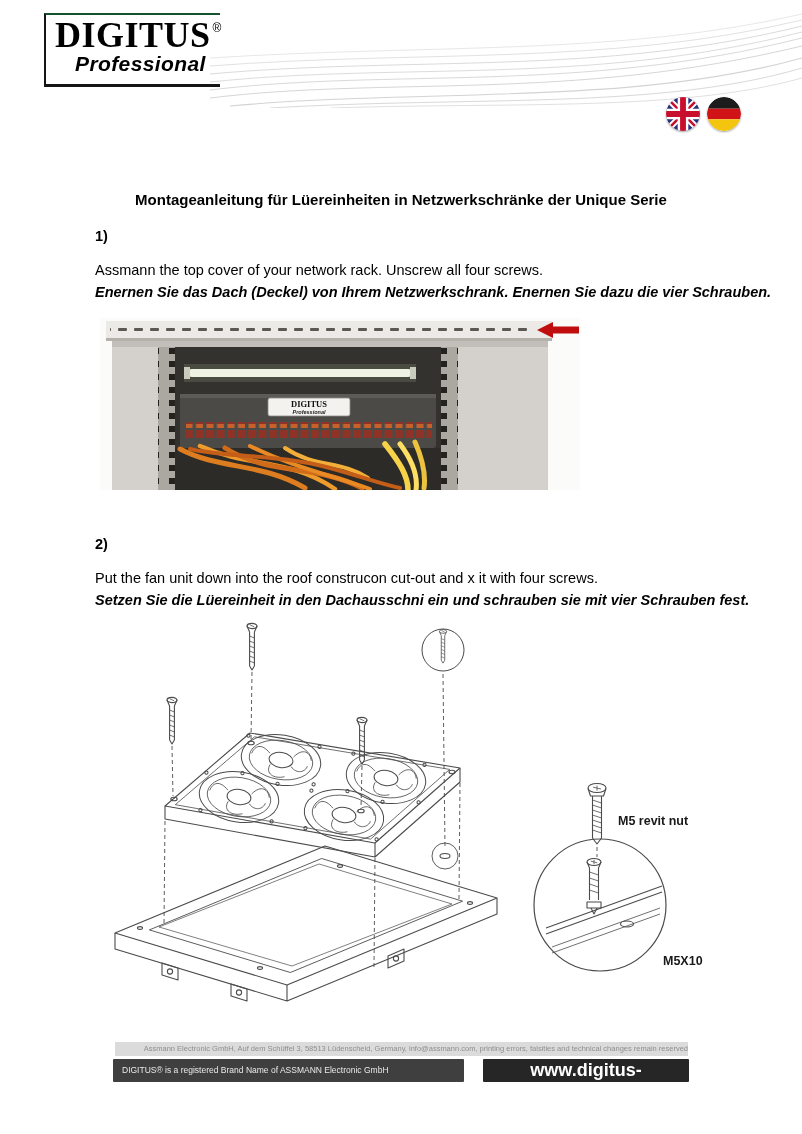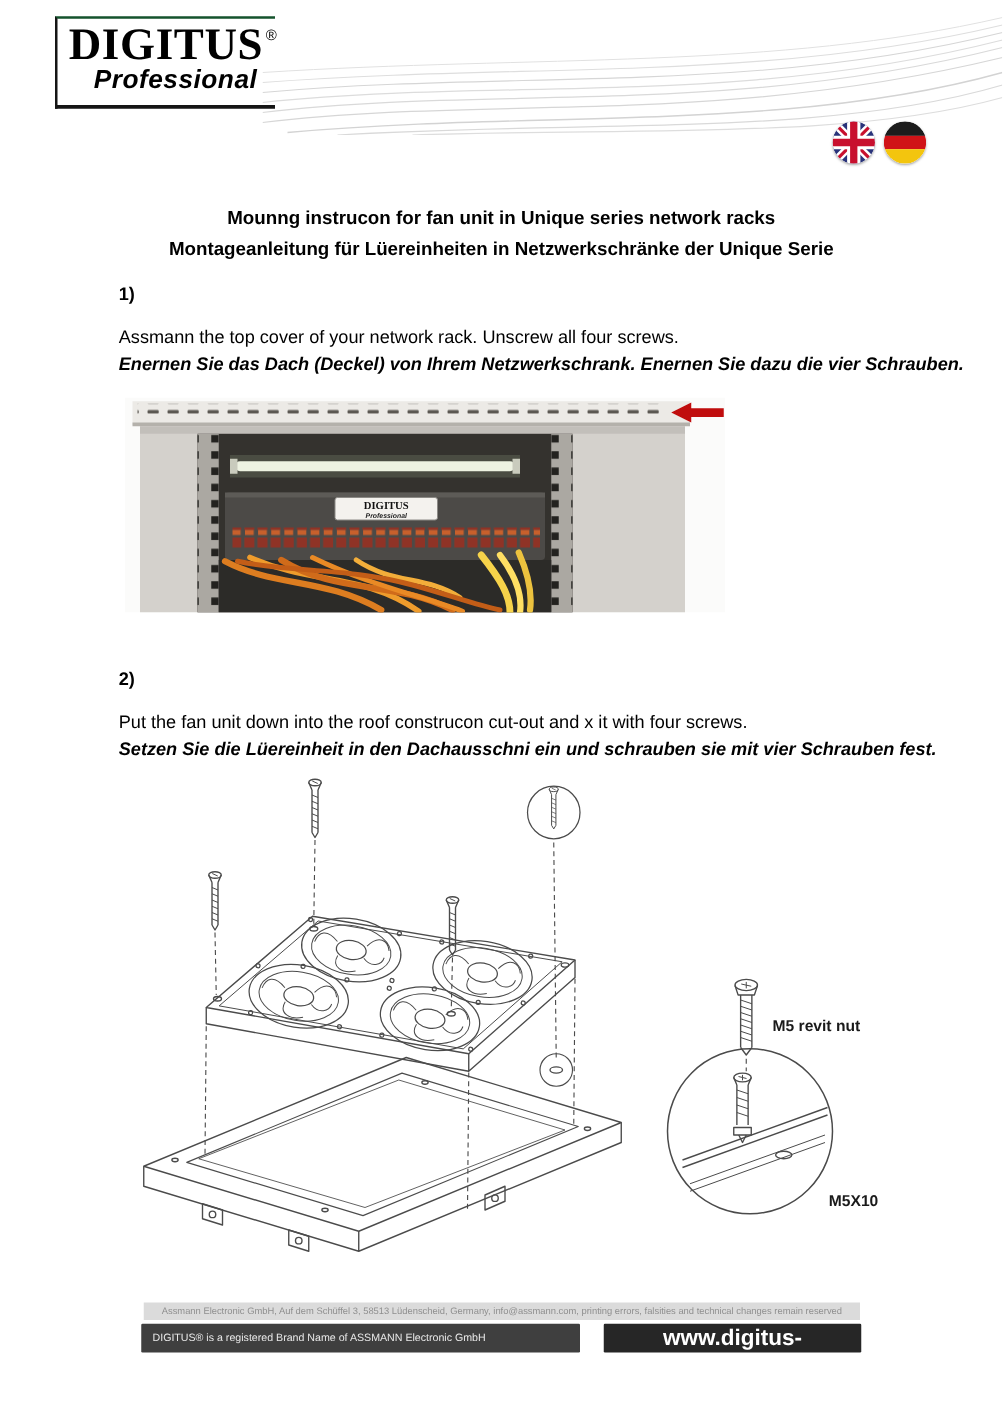--- a/index.html
+++ b/index.html
@@ -26,21 +26,21 @@
 
   .step-num { position:absolute; left:95px; font-weight:700; font-size:14.5px; }
   .body-en  { position:absolute; left:95px; font-size:14.5px; }
   .body-de  { position:absolute; left:95px; font-size:14.5px; font-weight:700; font-style:italic; }
 
   .photo { position:absolute; left:100px; top:318px; width:480px; height:172px; }
   .diagram { position:absolute; left:100px; top:616px; width:615px; height:402px; }
   .diag-label { position:absolute; font-weight:700; font-size:12.5px; color:#1a1a1a; white-space:nowrap;text-align:right; }
 
   .footer-strip { position:absolute; left:115px; top:1042px; width:573px; height:14px; background:#dbdbdb;
-                  font-size:7.5px; color:#8f8f8f; text-align:center; line-height:14px; white-space:nowrap; overflow:hidden; }
+                  font-size:7.5px; color:#8f8f8f; text-align:right; line-height:14px; white-space:nowrap; overflow:hidden; }
   .bar-left  { position:absolute; left:113px; top:1059px; width:351px; height:23px; background:#3f3f3f; color:#e9e9e9;
                font-size:8.5px; line-height:23px; padding-left:9px; border-radius:1px; white-space:nowrap; overflow:hidden; }
   .bar-right { position:absolute; left:483px; top:1059px; width:206px; height:23px; background:#262626; color:#fff;
                font-weight:700; font-size:18px; line-height:23px; text-align:center; border-radius:1px; }
 </style>
 </head>
 <body>
 
 <div class="page">
 
@@ -83,21 +83,20 @@
           </clipPath>
         </defs>
       <g clip-path="url(#dec)">
         <rect width="32" height="11" fill="#1c1c1c"></rect>
         <rect y="11" width="32" height="10" fill="#d01317"></rect>
         <rect y="21" width="32" height="11" fill="#f3c50e"></rect>
       </g>
     </svg>
   </div>
 
-  <div class="title-en">Mounng instrucon for fan unit in Unique series network racks</div>
   <div class="title-de">Montageanleitung für Lüereinheiten in Netzwerkschränke der Unique Serie</div>
 
   <div class="step-num" style="top:228px">1)</div>
   <div class="body-en" style="top:262px">Assmann the top cover of your network rack. Unscrew all four screws.</div>
   <div class="body-de" style="top:284px">Enernen Sie das Dach (Deckel) von Ihrem Netzwerkschrank. Enernen Sie dazu die vier Schrauben.</div>
 
   <svg class="photo" viewBox="0 0 480 172">
     <defs>
       <pattern id="conn" width="10.5" height="16" patternUnits="userSpaceOnUse">
         <rect x="1" y="0" width="8" height="10" fill="#8f3326"></rect>

